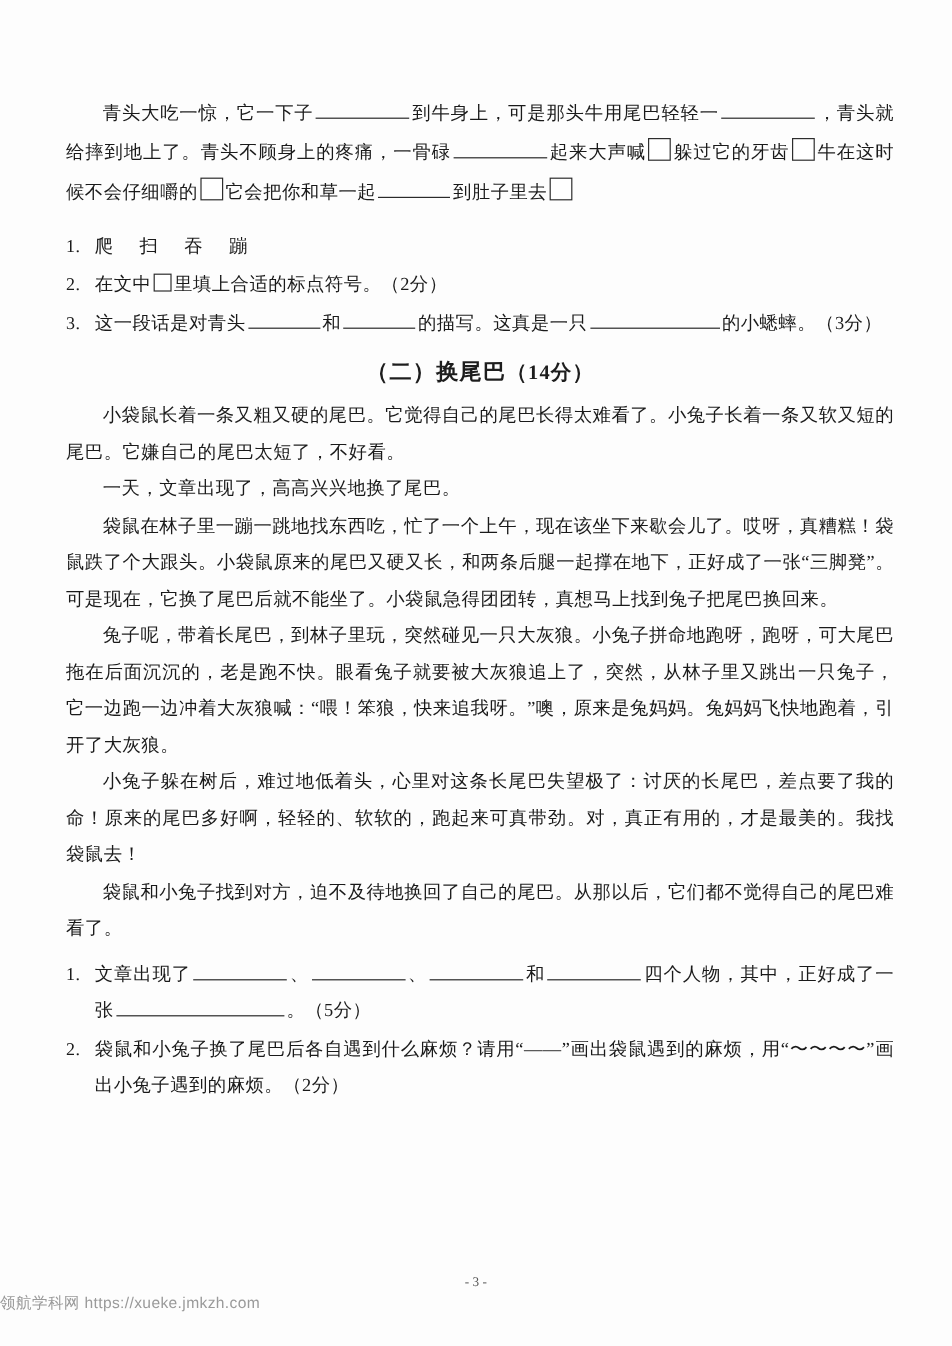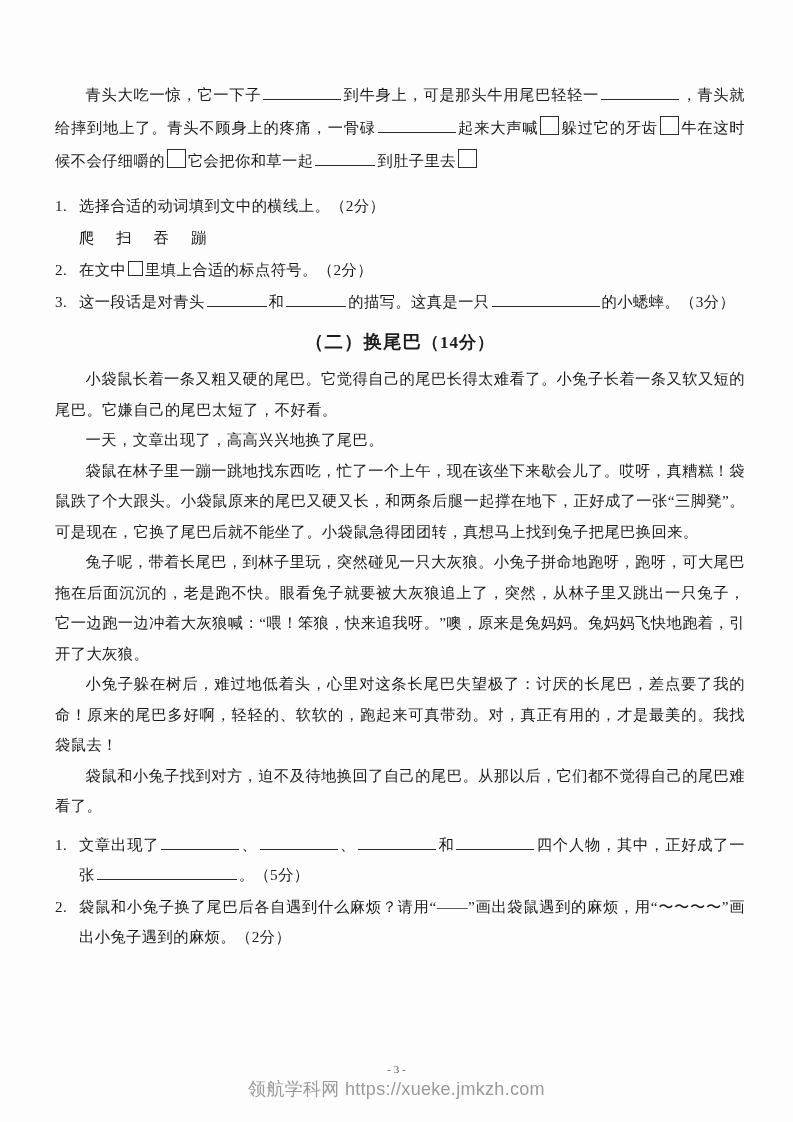--- a/index.html
+++ b/index.html
@@ -125,43 +125,42 @@
     top: 1063px;
     text-align: center;
     font-size: 11px;
     color: #555;
     font-family: "Liberation Serif", "DejaVu Serif", serif;
   }
   .watermark {
     position: absolute;
     left: 0; right: 0;
     top: 1077px;
-    text-align: center;
-    font-size: 18px;
+    text-align: left;
+    font-size: 13px;
     color: #9a9a9a;
     font-family: "Liberation Sans", "DejaVu Sans", sans-serif;
     letter-spacing: 0.3px;
   }
 </style>
 </head>
 <body>
 
 <div class="page">
 
   <div class="content">
 
     <div class="cn cloze-para">
       <span>青头大吃一惊，它一下子</span><span class="blank b-lg"></span><span>到牛身上，可是那头牛用尾巴轻轻一</span><span class="blank b-lg"></span><span>，青头就给摔到地上了。青头不顾身上的疼痛，一骨碌</span><span class="blank b-lg"></span><span>起来大声喊</span><span class="sq"></span><span>躲过它的牙齿</span><span class="sq"></span><span>牛在这时候不会仔细嚼的</span><span class="sq"></span><span>它会把你和草一起</span><span class="blank b-md"></span><span>到肚子里去</span><span class="sq"></span>
     </div>
 
     <div style="margin-top:14px;">
 
       <div class="cn q">
         <span class="q-num">1.</span>
-        <span>选择合适的动词填到文中的横线上。（2分）</span>
       </div>
       <div class="cn verbs">爬扫吞蹦</div>
 
       <div class="cn q">
         <span class="q-num">2.</span>
         <span>在文中</span><span class="sq" style="width:13px;height:13px;vertical-align:-1px;"></span><span>里填上合适的标点符号。（2分）</span>
       </div>
 
       <div class="cn q">
         <span class="q-num">3.</span>

